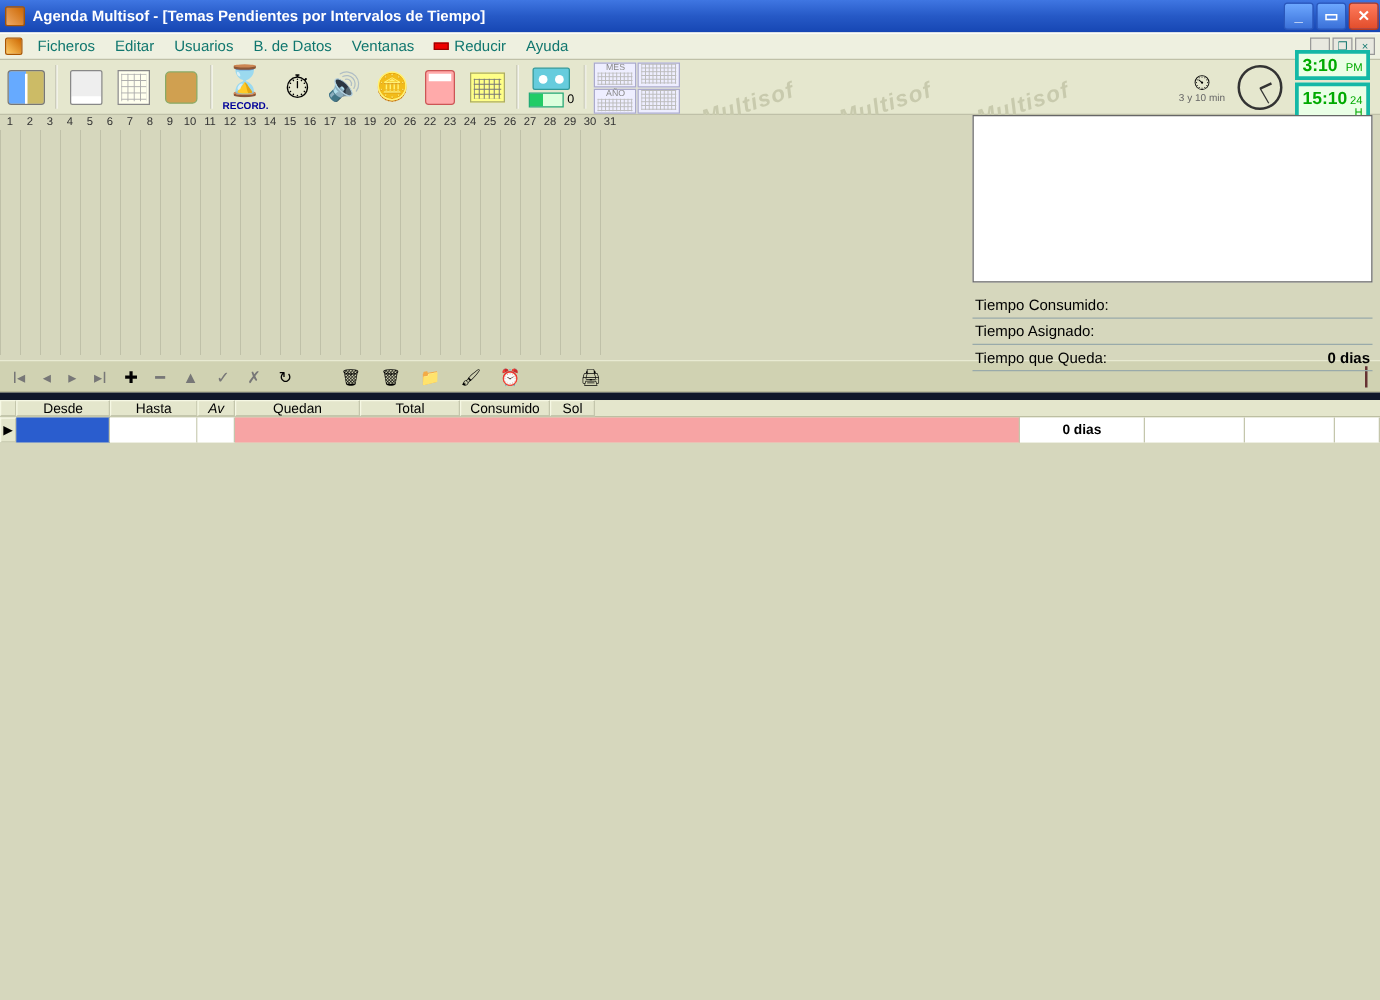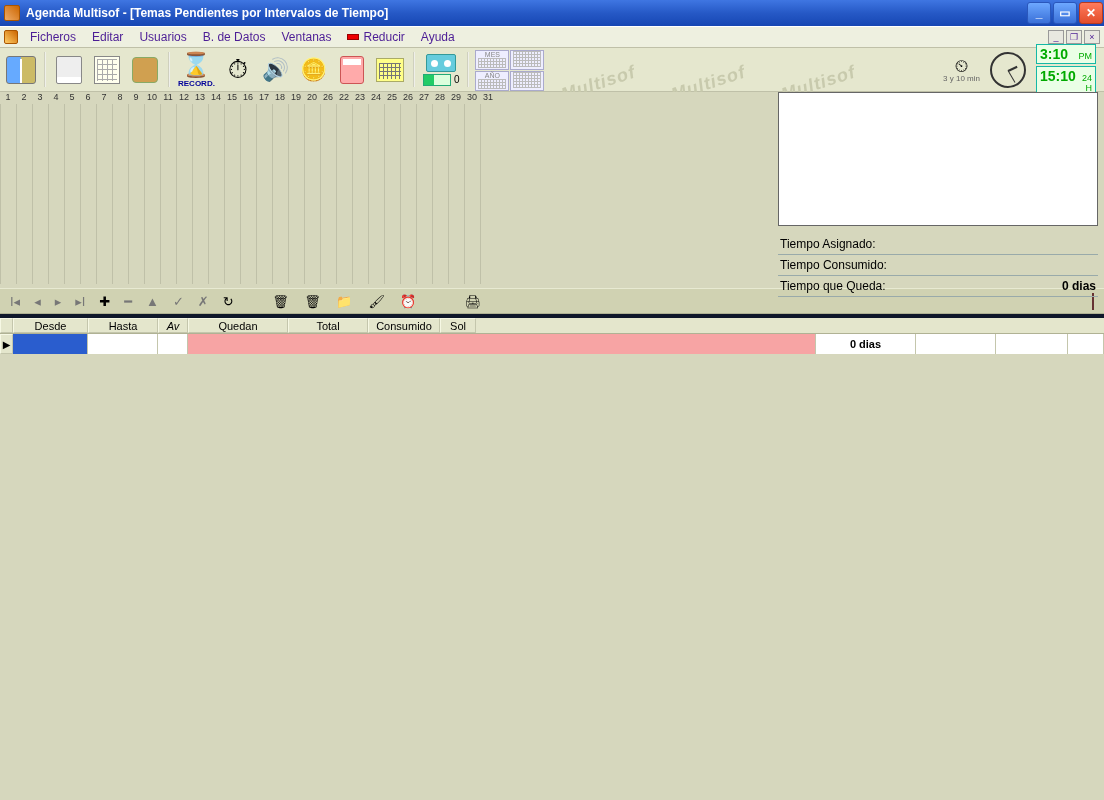--- a/index.html
+++ b/index.html
@@ -7,21 +7,21 @@
 
 
 .titlebar { height: 26px; background: linear-gradient(to bottom, #3f76e2, #2659c6, #1646b3); display: flex; align-items: center; color: #fff; font-size: 12px; font-weight: bold; padding-left: 4px; }
 .titlebar .appicon { width: 16px; height: 16px; background: linear-gradient(45deg, #ea6, #c60); border: 1px solid #a50; margin-right: 6px; border-radius: 2px; }
 .titlebar .spacer { flex: 1; }
 .titlebar .winbtn { width: 24px; height: 22px; margin: 0 1px; border: 1px solid #2a57bb; border-radius: 3px; background: linear-gradient(to bottom, #6da8ff, #3a70d8); display: flex; align-items: center; justify-content: center; color: #fff; font-weight: bold; }
 .titlebar .winbtn.close { background: linear-gradient(to bottom, #ff7b5c, #e24d2b); border-color: #b63a20; }
 .titlebar .winbtn span { line-height: 1; }
 
 
-.menubar { height: 22px; background: #eef0e0; border-top: 1px solid #fff; border-bottom: 1px solid #bfc0a8; display: flex; align-items: center; padding-left: 4px; font-size: 12px; color: #4c1d95; }
+.menubar { height: 22px; background: #eef0e0; border-top: 1px solid #fff; border-bottom: 1px solid #bfc0a8; display: flex; align-items: center; padding-left: 4px; font-size: 12px; color: #0f766e; }
 .menubar .mnuicon { width: 14px; height: 14px; margin-right: 4px; background: linear-gradient(45deg,#fc6,#c60); border:1px solid #a50; border-radius:2px;}
 .menubar .mitem { padding: 3px 8px; cursor: default; }
 .menubar .mitem.reducir { display:flex; align-items:center; gap:4px;}
 .menubar .reducir-icon{width:12px;height:6px;background:#e00;border:1px solid #900;}
 .menubar .spacer { flex:1; }
 .menubar .mdi-btns { display:flex; gap:2px; margin-right:4px;}
 .menubar .mdi-btn { width:16px;height:14px;border:1px solid #999;background:#e8e8e0;display:flex;align-items:center;justify-content:center;font-size:9px;}
 
 
 .toolbar { height: 44px; background: #e5e7ce; border-bottom: 1px solid #bfc0a8; display: flex; align-items: stretch; position:relative;}
@@ -59,21 +59,21 @@
 
 .datetime { position:absolute; right:4px; top:0; bottom:0; display:flex; align-items:center; gap:10px; padding-right:4px;}
 .dt-icons{font-size:18px;text-align:center;display:flex;flex-direction:column;line-height:1;}
 .dt-icons .small{font-size:8px;color:#666;}
 .dt-clock{font-size:24px;position:relative;width:36px;height:36px;border:2px solid #333;border-radius:50%;}
 .dt-clock:before{content:'';position:absolute;left:50%;top:50%;width:10px;height:1.5px;background:#333;transform-origin:left;transform:rotate(-25deg);}
 .dt-clock:after{content:'';position:absolute;left:50%;top:50%;width:14px;height:1px;background:#333;transform-origin:left;transform:rotate(60deg);}
 .dt-daybox{width:138px;border:1px solid #9aa;background:#fff;padding:2px;text-align:center;}
 .dt-daybox .d1{font-weight:bold;font-size:15px;} .dt-daybox .d2{font-size:12px;}
 .dt-timecol{display:flex;flex-direction:column;gap:2px;}
-.dt-time{width:60px;border:1px solid #14b8a6;background:#eaffe6;font-family:'Courier New',monospace;font-weight:bold;font-size:14px;color:#0a0;text-align:right;padding:1px 3px;display:flex;justify-content:space-between;align-items:baseline;}
+.dt-time{width:60px;border:3px solid #14b8a6;background:#eaffe6;font-family:'Courier New',monospace;font-weight:bold;font-size:14px;color:#0a0;text-align:right;padding:1px 3px;display:flex;justify-content:space-between;align-items:baseline;}
 .dt-time .suffix{font-size:9px;font-weight:normal;}
 
 
 .wm{position:absolute;font-size:18px;color:#c8caad;font-style:italic;font-weight:bold;transform:rotate(-18deg);pointer-events:none;letter-spacing:1px;}
 .wm1{left:560px;top:25px;} .wm2{left:670px;top:25px;} .wm3{left:780px;top:25px;}
 
 
 .calroot{display:flex;align-items:flex-start;height:196px;background:#d6d7bd;position:relative;}
 .months{width:66px;}
 .months .m{height:15px;border:1px solid #8aa;background:#fffdd6;font-size:10px;text-align:center;line-height:13px;color:#000;margin-top:-1px;}
@@ -92,21 +92,21 @@
 
 
 .actionbar{height:26px;background:#d0d2b2;border-top:1px solid #e8ead2;border-bottom:1px solid #b0b294;display:flex;align-items:center;gap:14px;padding:0 10px;font-size:13px;color:#777;}
 .actionbar .a{cursor:default;}
 .actionbar .a.active{color:#000;}
 .actionbar .aicon{width:18px;height:18px;display:inline-flex;align-items:center;justify-content:center;}
 .actionbar .spacer{flex:1;}
 .doorright{width:16px;height:22px;background:linear-gradient(90deg,#a56 0 55%,#cda 55% 100%);border:1px solid #633;}
 
 
-.tblhead{display:flex;height:20px;background:#e4e6cc;border-top:4px solid #0f172a;border-bottom:1px solid #b0b294;}
+.tblhead{display:flex;height:20px;background:#e4e6cc;border-top:6px solid #0f172a;border-bottom:1px solid #b0b294;}
 .tblhead .th{border:1px solid #c4c6ac;border-top-color:#f6f8e4;border-left-color:#f6f8e4;display:flex;align-items:center;justify-content:center;background:#e4e6cc;font-size:11px;}
 .tblhead .handle{width:13px;}
 .th-desde{width:75px;} .th-hasta{width:70px;} .th-av{width:30px;font-style:italic;}
 .th-desc{flex:1;} .th-quedan{width:100px;} .th-total{width:80px;} .th-cons{width:72px;} .th-sol{width:36px;}
 
 
 .tblrow{display:flex;height:20px;align-items:stretch;background:#e4e6cc;}
 .tblrow .rh{width:13px;background:#e4e6cc;border:1px solid #c4c6ac;border-top-color:#f6f8e4;border-left-color:#f6f8e4;display:flex;align-items:center;justify-content:center;font-size:10px;}
 .cell{border-right:1px solid #c4c6ac;display:flex;align-items:center;padding:0 4px;}
 .c-desde{width:75px;background:#2a5dce;} .c-hasta{width:70px;background:#fff;} .c-av{width:30px;background:#fff;}
@@ -320,25 +320,25 @@
         <div class="gridcol"></div>
         <div class="gridcol"></div>
         <div class="gridcol"></div>
         <div class="gridcol"></div>
       </div>
   </div>
 
   <div class="preview"></div>
   <div class="stats">
     <div class="row">
+        <span>Tiempo Consumido:</span>
+        <span class="v"></span>
+      </div>
+    <div class="row">
         <span>Tiempo Asignado:</span>
-        <span class="v"></span>
-      </div>
-    <div class="row">
-        <span>Tiempo Consumido:</span>
         <span class="v"></span>
       </div>
     <div class="row">
         <span>Tiempo que Queda:</span>
         <span class="v">0 dias</span>
       </div>
   </div>
 </div>
 
 <div class="actionbar">

